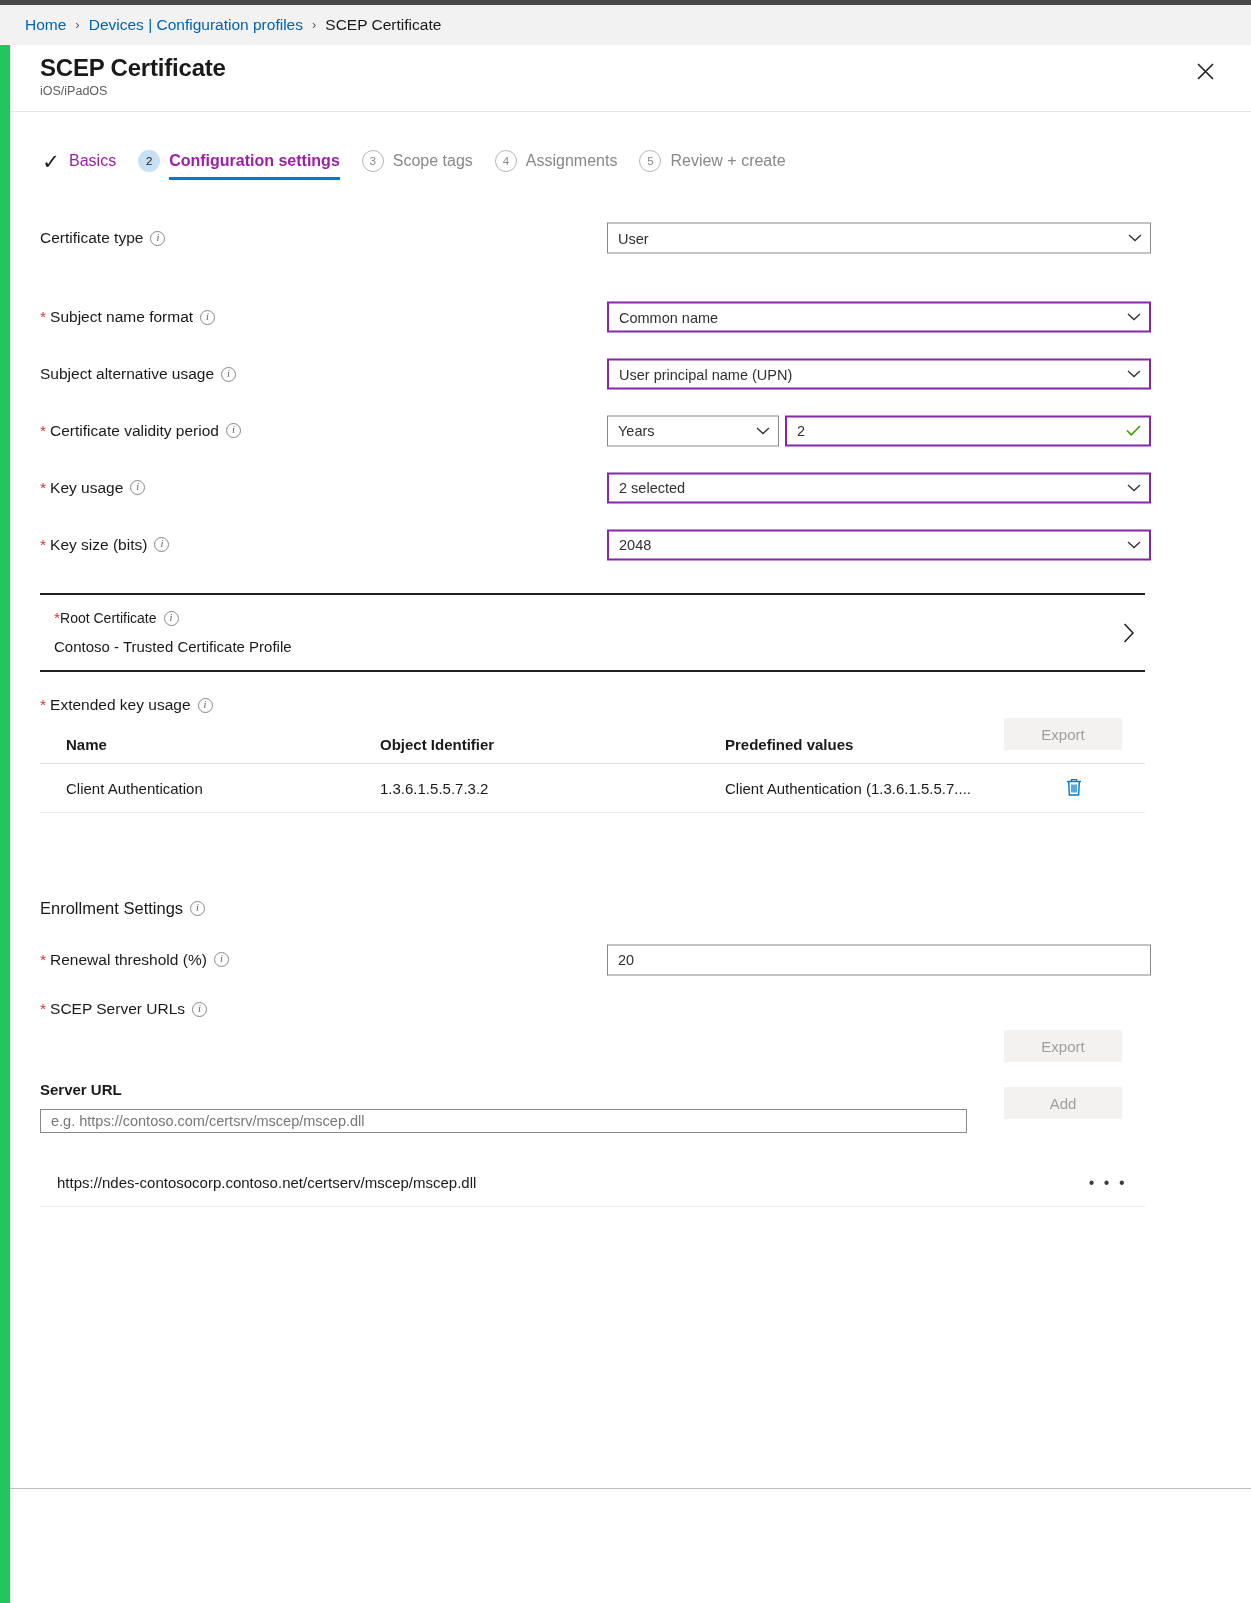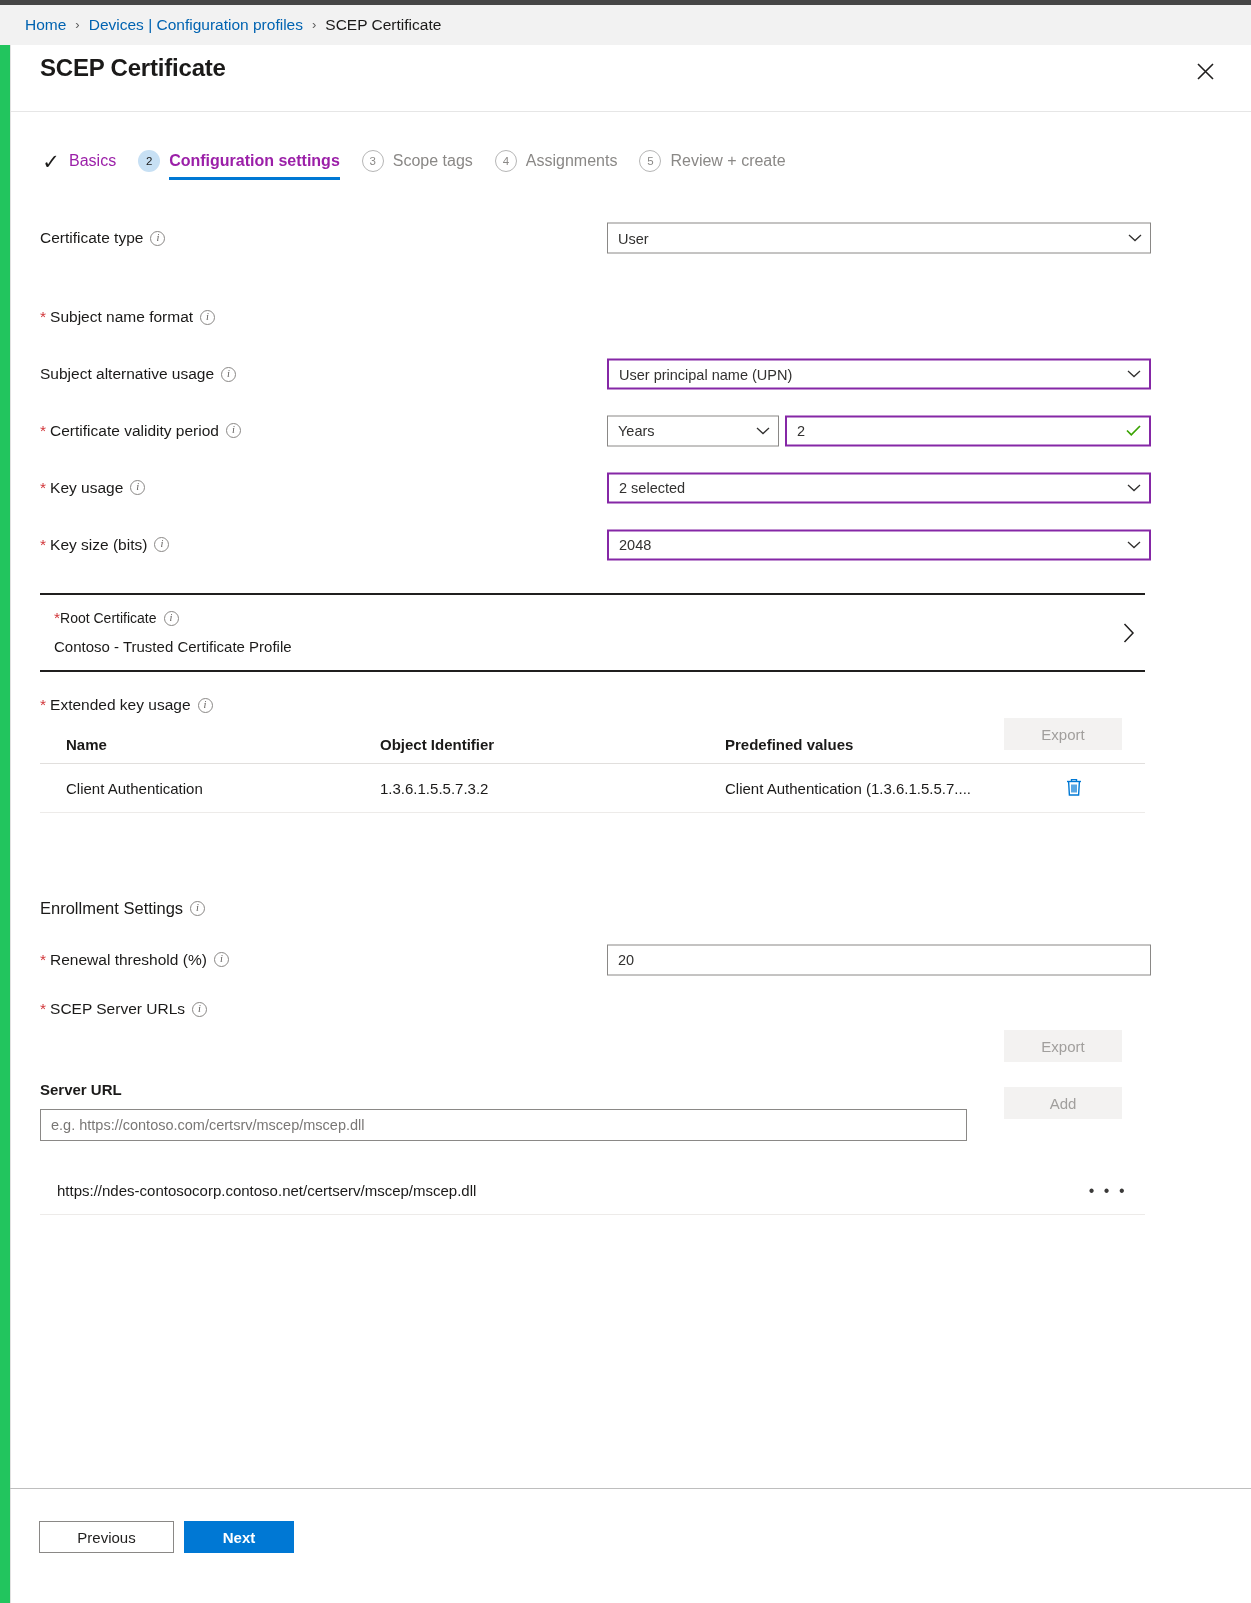--- a/index.html
+++ b/index.html
@@ -197,21 +197,21 @@
   .minifield.w3 { width: 325px; }
   .minifield .chev { margin-left: auto; color: #323130; display:flex; }
   .tbl tr.inputrow td { border-bottom: 1px solid #edebe9; padding: 5px 0 7px 0; }
 
   
   .sect-head {
     font-size: 16.5px; color: #1b1a19;
     display: flex; align-items: center;
   }
   .urlinput {
-    height: 32px; width: 927px;
+    height: 24px; width: 927px;
     border: 1px solid #8a8886; background: #fff;
     display: flex; align-items: center; padding: 0 10px;
     font-size: 14.5px; color: #797775;
   }
   .urlrow {
     height: 48px; width: 1105px;
     display: flex; align-items: center;
     border-bottom: 1px solid #edebe9;
     font-size: 15px; color: #1b1a19;
     padding-left: 17px;
@@ -258,20 +258,21 @@
     <span class="crumb-sep">›</span>
     <span class="crumb-link">Devices | Configuration profiles</span>
     <span class="crumb-sep">›</span>
     <span class="crumb-current">SCEP Certificate</span>
   </div>
 
   <div class="blade">
 
     <div class="blade-header">
       <div class="blade-title">SCEP Certificate</div>
+      <div class="blade-subtitle">iOS/iPadOS</div>
       <div class="close-btn">
         <svg width="17" height="17" viewBox="0 0 17 17" aria-hidden="true">
           <path d="M1 1 L16 16 M16 1 L1 16" stroke="#201f1e" stroke-width="1.6" fill="none"></path>
         </svg>
       </div>
     </div>
 
     <div class="wizard">
       <div class="wstep done">
         <span class="marker">✓</span>
@@ -313,20 +314,30 @@
             </span>
           </div>
         </div>
       </div>
 
       <div class="row" style="height:58px;margin-top:22px;">
         <div class="label">
           <span class="req">*</span>
           <span>Subject name format</span>
           <span class="info">i</span>
+        </div>
+        <div class="ctrl-col">
+          <div class="sel purple">
+            <span>Common name</span>
+            <span class="chev">
+              <svg width="14" height="9" viewBox="0 0 14 9">
+                  <path d="M1 1.5 L7 7 L13 1.5" stroke="#323130" stroke-width="1.3" fill="none"></path>
+                </svg>
+            </span>
+          </div>
         </div>
       </div>
 
       <div class="row" style="height:56px;">
         <div class="label">
           <span>Subject alternative usage</span>
           <span class="info">i</span>
         </div>
         <div class="ctrl-col">
           <div class="sel purple">
@@ -499,22 +510,14 @@
             <span>https://ndes-contosocorp.contoso.net/certserv/mscep/mscep.dll</span>
             <span class="dots">• • •</span>
           </div>
         </div>
       </div>
 
     </div>
   </div>
 
   <div class="footer-sep"></div>
-  <div class="footer">
-    <div class="btn-secondary">
-      <span>Previous</span>
-    </div>
-    <div class="btn-primary">
-      <span>Next</span>
-    </div>
-  </div>
 
 </div>
 
 </body></html>

